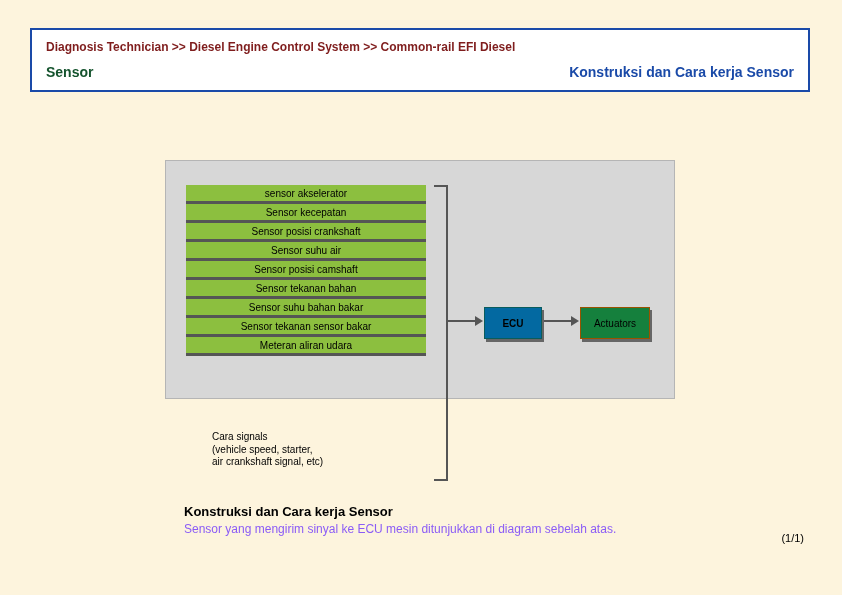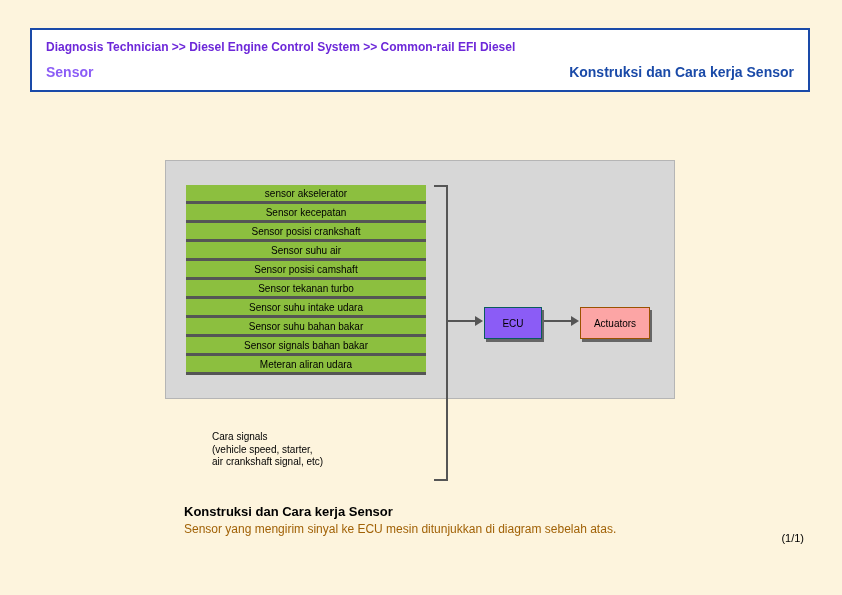--- a/index.html
+++ b/index.html
@@ -24,31 +24,31 @@
     top: 28px;
     width: 780px;
     border: 2px solid #1a4aa8;
     background: #ffffff;
     box-sizing: border-box;
   }
   .breadcrumb {
     padding: 10px 14px 8px 14px;
     font-size: 12px;
     font-weight: bold;
-    color: #6d28d9;
+    color: #7f1d1d;
   }
   .header-row {
     display: flex;
     justify-content: space-between;
     padding: 2px 14px 10px 14px;
   }
   .section-title {
     font-size: 14px;
     font-weight: bold;
-    color: #8b5cf6;
+    color: #14532d;
   }
   .section-right {
     font-size: 14px;
     font-weight: bold;
     color: #1a4aa8;
     text-align: right;
   }
   
   .diagram {
     position: absolute;
@@ -112,28 +112,29 @@
     border-left: 8px solid #555;
     border-top: 5px solid transparent;
     border-bottom: 5px solid transparent;
   }
   .ecu {
     position: absolute;
     left: 318px;
     top: 146px;
     width: 56px;
     height: 30px;
-    background: #8b5cf6;
+    background: #0369a1;
     border: 1px solid #0a5c5c;
     box-shadow: 2px 3px 0 #666;
     color: #000;
     font-size: 10px;
     display: flex;
     align-items: center;
     justify-content: center;
+    font-weight: bold;
   }
   .arrow2 {
     position: absolute;
     left: 378px;
     top: 159px;
     width: 28px;
     height: 2px;
     background: #555;
   }
   .arrow2::after {
@@ -144,21 +145,21 @@
     border-left: 8px solid #555;
     border-top: 5px solid transparent;
     border-bottom: 5px solid transparent;
   }
   .actuators {
     position: absolute;
     left: 414px;
     top: 146px;
     width: 68px;
     height: 30px;
-    background: #fca5a5;
+    background: #15803d;
     border: 1px solid #9a5200;
     box-shadow: 2px 3px 0 #666;
     color: #000;
     font-size: 10px;
     display: flex;
     align-items: center;
     justify-content: center;
   }
   
   .body-block {
@@ -168,21 +169,21 @@
     width: 470px;
   }
   .body-heading {
     font-size: 13px;
     font-weight: bold;
     color: #000;
     margin-bottom: 2px;
   }
   .body-text {
     font-size: 12px;
-    color: #a16207;
+    color: #8b5cf6;
     line-height: 1.35;
   }
   .page-count {
     position: absolute;
     right: 38px;
     top: 532px;
     font-size: 11px;
     color: #000;
     margin-left: 36px;
   }
@@ -201,24 +202,23 @@
   </div>
 
   <div class="diagram">
 
     <div class="sensor-stack">
       <div class="sensor-item">sensor akselerator</div>
       <div class="sensor-item">Sensor kecepatan</div>
       <div class="sensor-item">Sensor posisi crankshaft</div>
       <div class="sensor-item">Sensor suhu air</div>
       <div class="sensor-item">Sensor posisi camshaft</div>
-      <div class="sensor-item">Sensor tekanan turbo</div>
-      <div class="sensor-item">Sensor suhu intake udara</div>
+      <div class="sensor-item">Sensor tekanan bahan</div>
       <div class="sensor-item">Sensor suhu bahan bakar</div>
-      <div class="sensor-item">Sensor signals bahan bakar</div>
+      <div class="sensor-item">Sensor tekanan sensor bakar</div>
       <div class="sensor-item">Meteran aliran udara</div>
     </div>
 
     <div class="bracket"></div>
 
     <div class="other-signals">
       <span>Cara signals</span><br>
       <span>(vehicle speed, starter,</span><br>
       <span>air crankshaft signal, etc)</span>
     </div>

